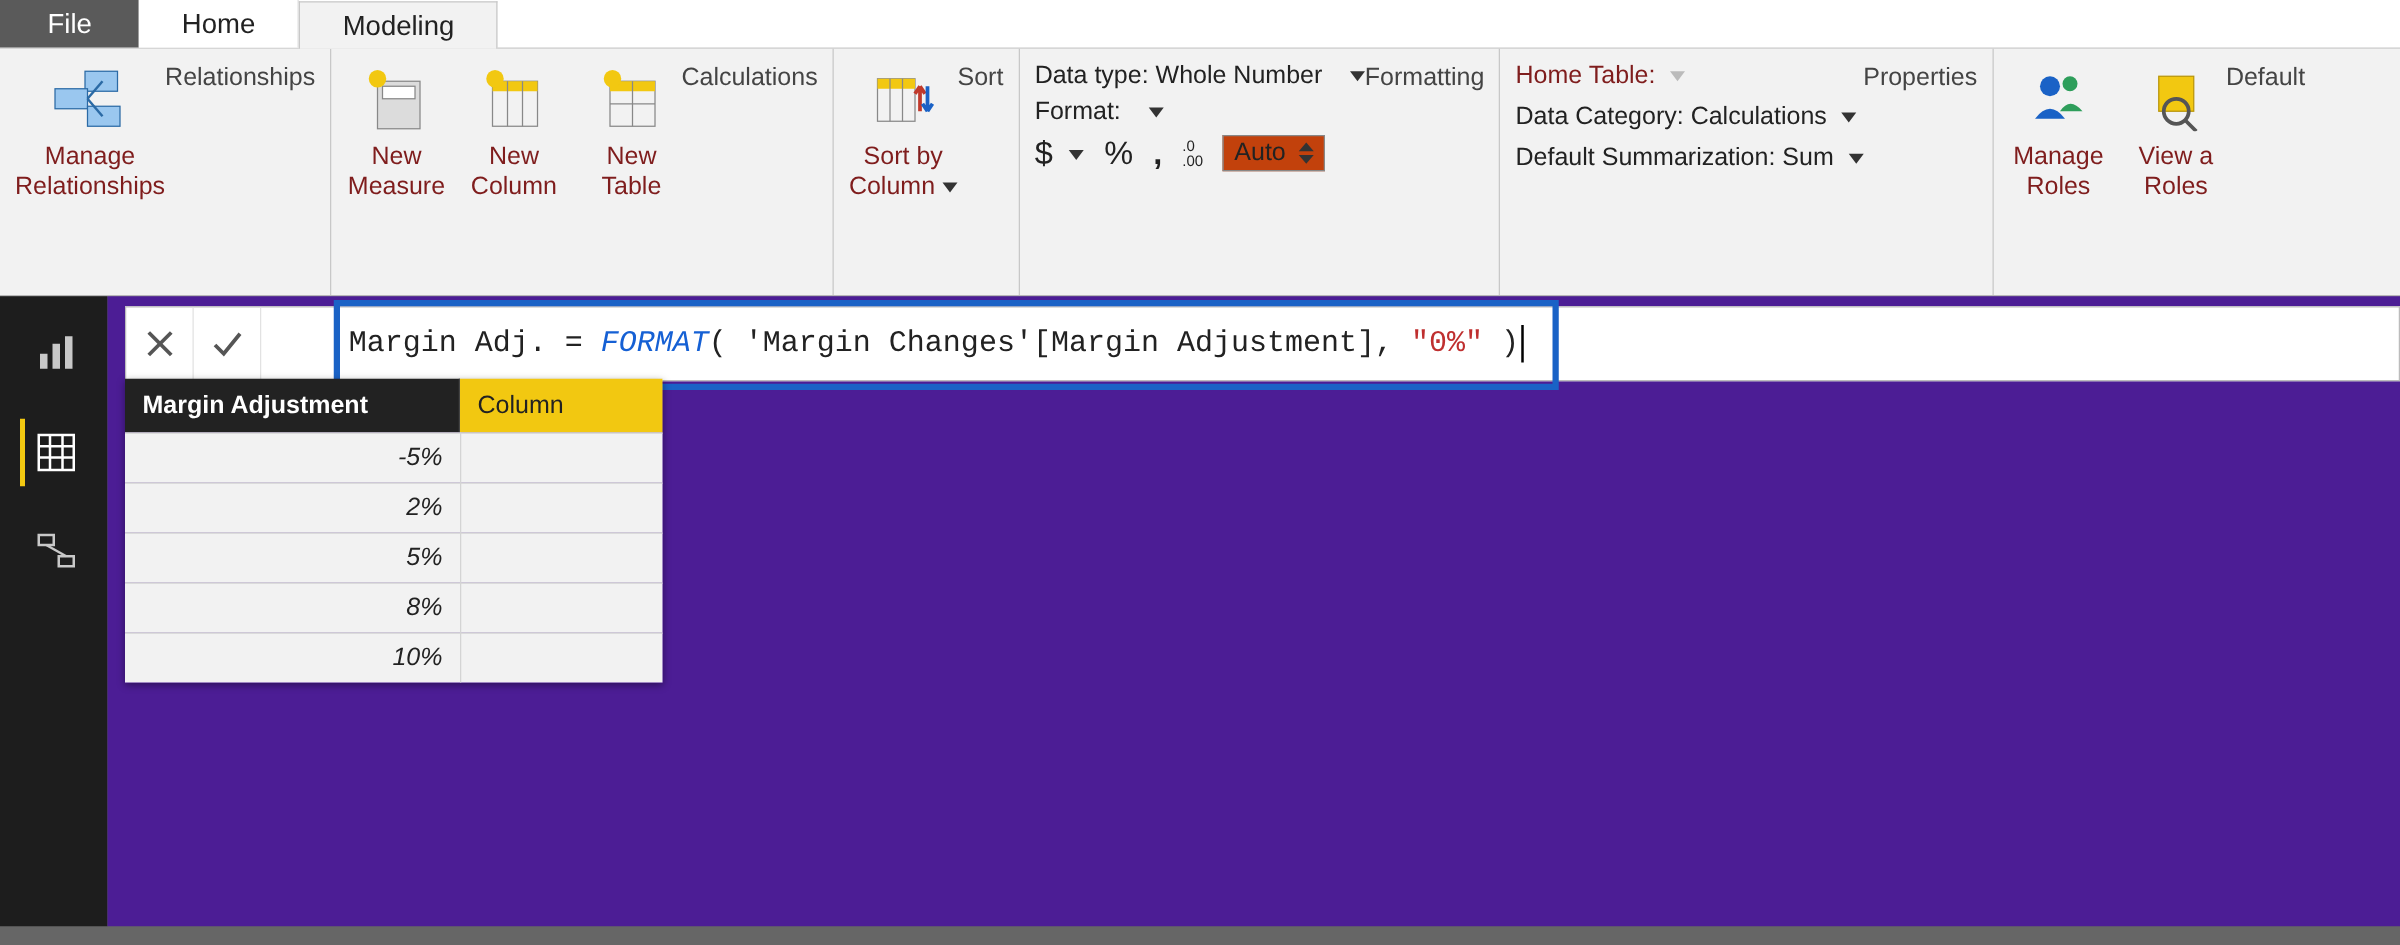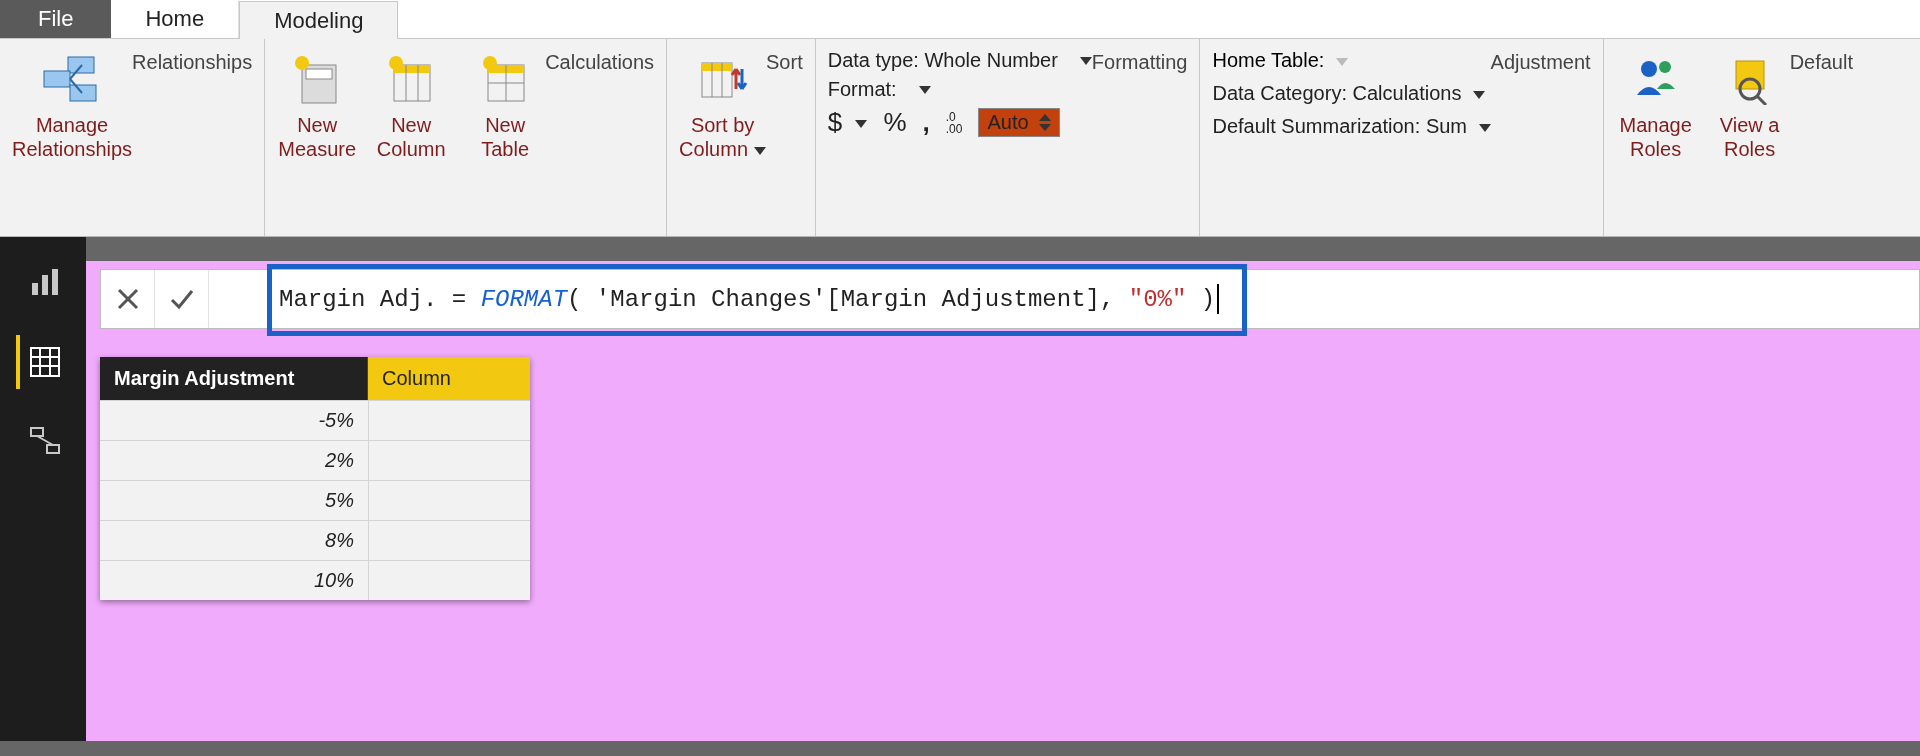--- a/index.html
+++ b/index.html
@@ -95,21 +95,21 @@
     display:flex; align-items:center; border:1px solid #888;
     padding:2px 8px; background:#c2410c;
   }
   .spinner { display:flex; flex-direction:column; margin-left:10px; }
   .spinner div { width:0;height:0; border-left:6px solid transparent; border-right:6px solid transparent;}
   .spinner .up{ border-bottom:7px solid #333; margin-bottom:3px;}
   .spinner .dn{ border-top:7px solid #333;}
   
   .prop-col { display:flex; flex-direction:column; gap:10px; font-size:20px; padding-top:2px;}
   .prop-row { white-space:nowrap; }
-  .greyed { color:#000000; }
+  .greyed { color:#7f1d1d; }
 
   
   .workspace {
     display:flex;
     height: calc(756px - 54px - 198px);
   }
   .viewrail {
     width: 86px;
     background:#1d1d1d;
     display:flex;
@@ -118,21 +118,21 @@
     padding-top:18px;
     gap:26px;
   }
   .rail-item {
     width:54px; height:54px;
     display:flex; align-items:center; justify-content:center;
     color:#c8c8c8;
     border-left:4px solid transparent;
   }
   .rail-item.active { border-left:4px solid #f2c811; color:#fff; }
-  .canvas-zone { flex:1; background:#f0abfc; position:relative;margin-top:24px; }
+  .canvas-zone { flex:1; background:#4c1d95; position:relative; }
 
   .formula-bar {
     position:absolute; left:14px; right:0; top:8px;
     display:flex; align-items:center; background:#fff;
     height:60px;
     border:1px solid #bcbcbc;
   }
   .fb-btn {
     width:54px; height:100%; display:flex; align-items:center; justify-content:center;
     color:#555; font-size:30px; border-right:1px solid #e2e2e2;
@@ -150,21 +150,21 @@
     font-family: Consolas, "Courier New", monospace;
     font-size:24px;
     white-space:pre;
     display:flex; align-items:center; gap:0;
   }
   .fn { color:#1560d4;font-style:italic; }
   .str { color:#bf2f2f; }
   .cursor-mark { display:inline-block; width:2px; height:30px; background:#000; margin-left:2px; vertical-align:middle;}
 
   .data-table-box {
-    position:absolute; left:14px; top:96px;
+    position:absolute; left:14px; top:66px;
     box-shadow:0 2px 6px rgba(0,0,0,0.4);
   }
   .dt-headers { display:flex; }
   .dt-head {
     font-size:20px; padding:10px 14px;
     border-right:1px solid #444;
   }
   .dt-head.h1 { background:#222; color:#fff; width:268px; font-weight:600;}
   .dt-head.h2 { background:#f2c811; color:#222; width:162px; font-weight:400; border-right:none;}
   .dt-rows {}
@@ -309,21 +309,21 @@
         <div class="prop-row">
           <span><span>Data Category:</span> <span>Calculations</span></span>
           <span class="dropdown-caret"></span>
         </div>
         <div class="prop-row">
           <span><span>Default Summarization:</span> <span>Sum</span></span>
           <span class="dropdown-caret"></span>
         </div>
       </div>
     </div>
-    <div class="ribbon-group-label">Adjustment</div>
+    <div class="ribbon-group-label">Properties</div>
   </div>
 
   <div class="ribbon-group" style="border-right:none;">
     <div class="ribbon-group-body">
       <div class="ribbon-btn">
         <div class="icon-slot">
           <svg width="50" height="50" viewBox="0 0 50 50">
             <circle cx="18" cy="14" r="8" fill="#1a62c6"></circle>
             <path d="M6 40 q12 -16 24 0 z" fill="#1a62c6"></path>
             <circle cx="34" cy="12" r="6" fill="#2e9e5b"></circle>

